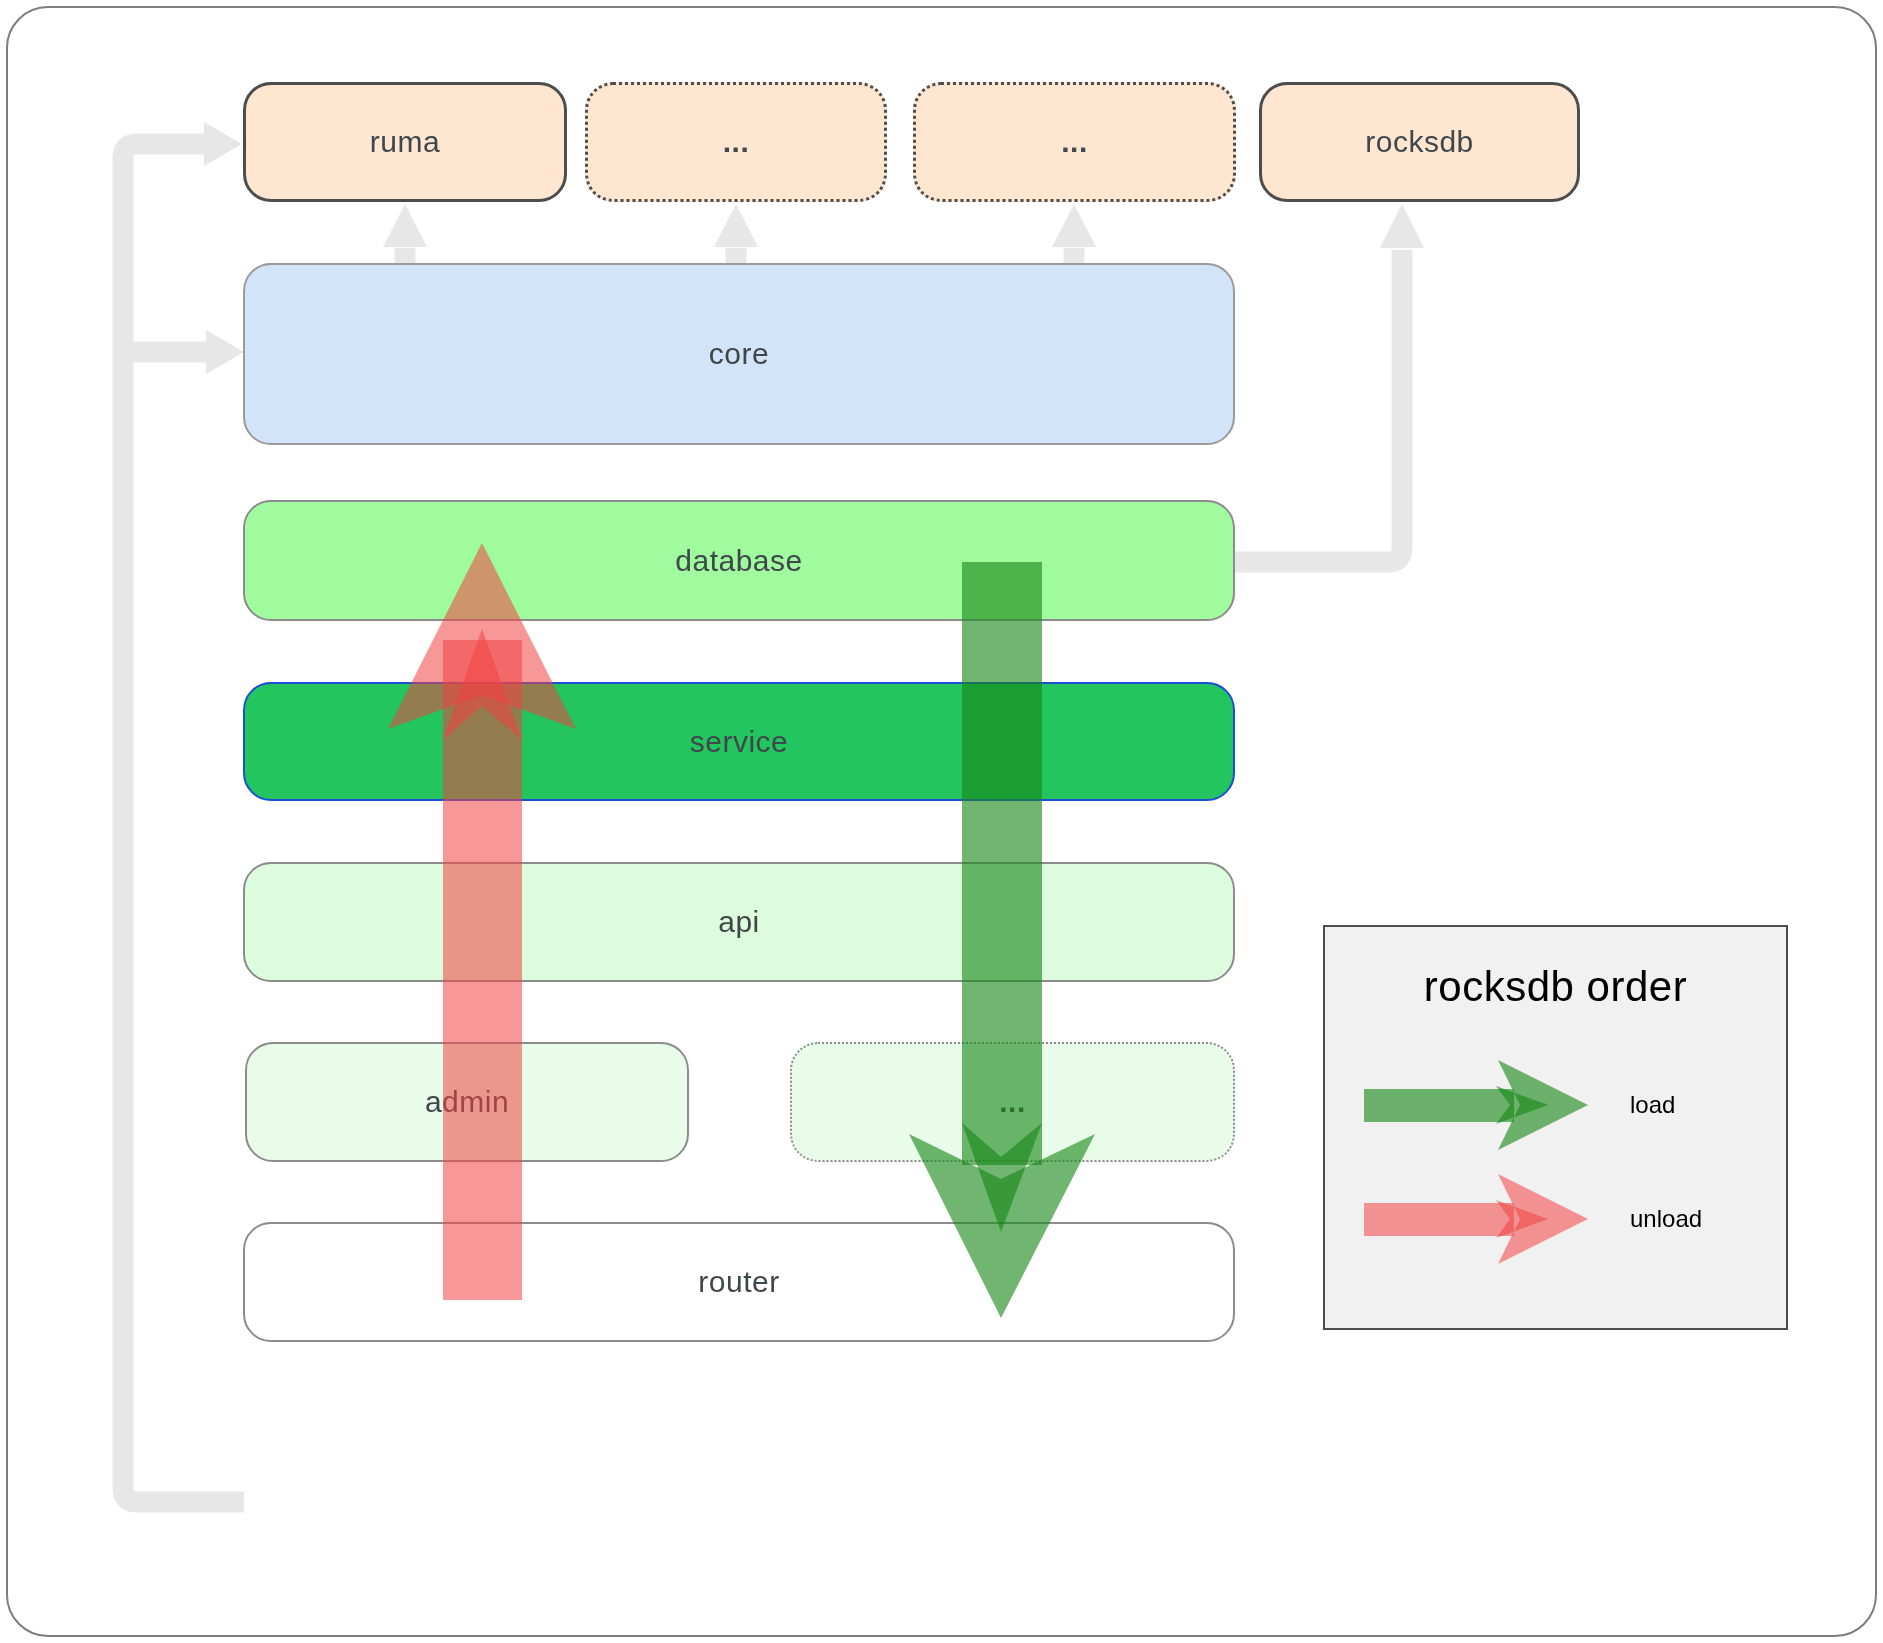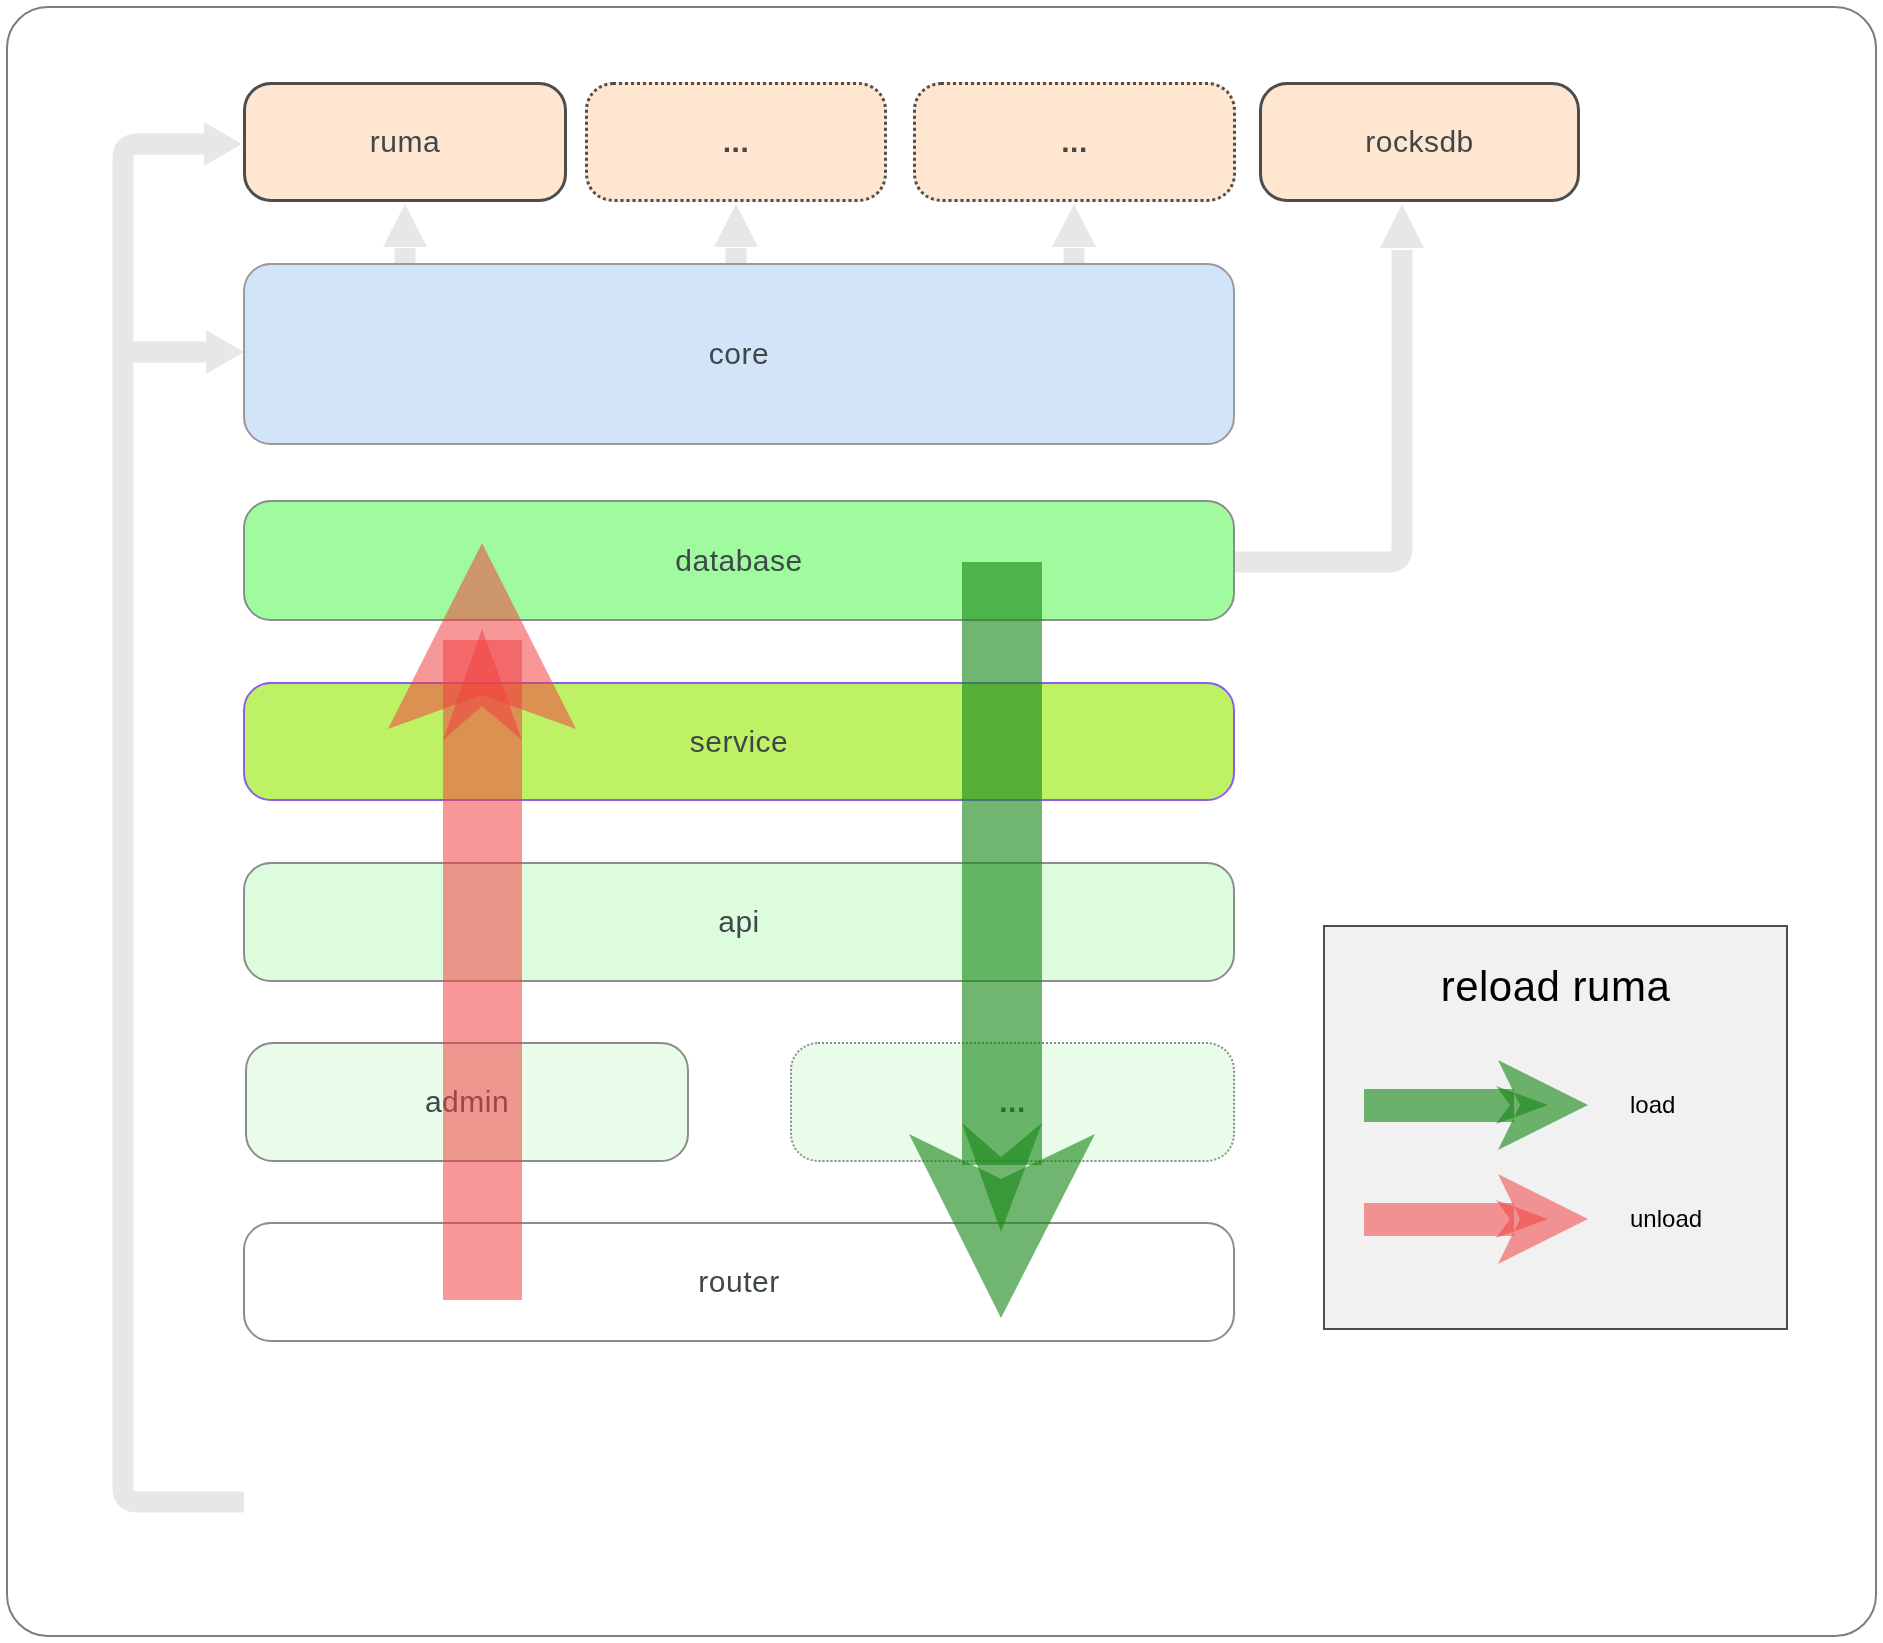--- a/index.html
+++ b/index.html
@@ -15,21 +15,21 @@
   svg#arrow-layer{z-index:3;}
   .box{
     position:absolute;display:flex;align-items:center;justify-content:center;
     border-radius:28px;font-size:30px;color:#40474b;z-index:1;box-sizing:border-box;
     letter-spacing:0.5px;
   }
   .peach{background:#ffe6d1;border:3px solid #4d4d4d;}
   .peach.dotted{border:3px dotted #4d4d4d;}
   .blue{background:#d1e4f8;border:2px solid #9a9a9a;}
   .green1{background:#a0fb9e;border:2px solid #8c8c8c;}
-  .green2{background:#bef264;border:2px solid #8b5cf6;}
+  .green2{background:#22c55e;border:2px solid #1d4ed8;}
   .green3{background:#ddfbdd;border:2px solid #8c8c8c;}
   .green4{background:#e9fce9;border:2px solid #8c8c8c;}
   .green4.dotted{border:2px dotted #8c8c8c;}
   .white{background:#ffffff;border:2px solid #8c8c8c;}
   .navy{background:#0c51a1;border:3px solid #000000;color:#ffffff;font-weight:bold;}
   .bold-label{font-weight:bold;}
   .legend{
     position:absolute;left:1323px;top:925px;width:465px;height:405px;
     background:#f1f1f1;border:2px solid #4d4d4d;z-index:1;box-sizing:border-box;
   }
@@ -102,21 +102,21 @@
   <div class="box green4 dotted" style="left:790px;top:1042px;width:445px;height:120px">
     <span class="bold-label">...</span>
   </div>
 
   <div class="box white" style="left:243px;top:1222px;width:992px;height:120px">
     <span>router</span>
   </div>
 
 
   <div class="legend">
-    <div class="legend-title">reload ruma</div>
+    <div class="legend-title">rocksdb order</div>
   </div>
   <div class="legend-label" style="left:1630px;top:1080px;">load</div>
   <div class="legend-label" style="left:1630px;top:1194px;">unload</div>
 
   <svg class="layer" id="arrow-layer" width="1883" height="1643" viewBox="0 0 1883 1643">
 
     <g fill="#f04141" fill-opacity="0.55">
       <rect x="443" y="640" width="79" height="660"></rect>
       <polygon points="482,629 522,740 482,706 443,740"></polygon>
       <polygon points="482,543 576,729 482,695 388,729"></polygon>

